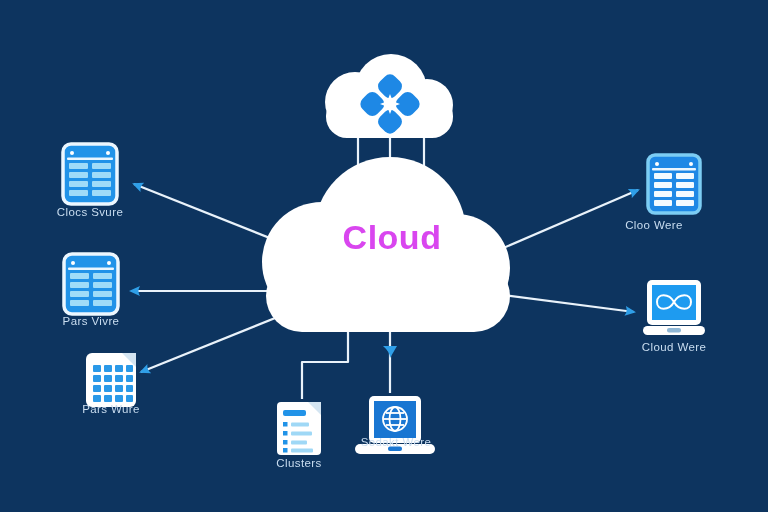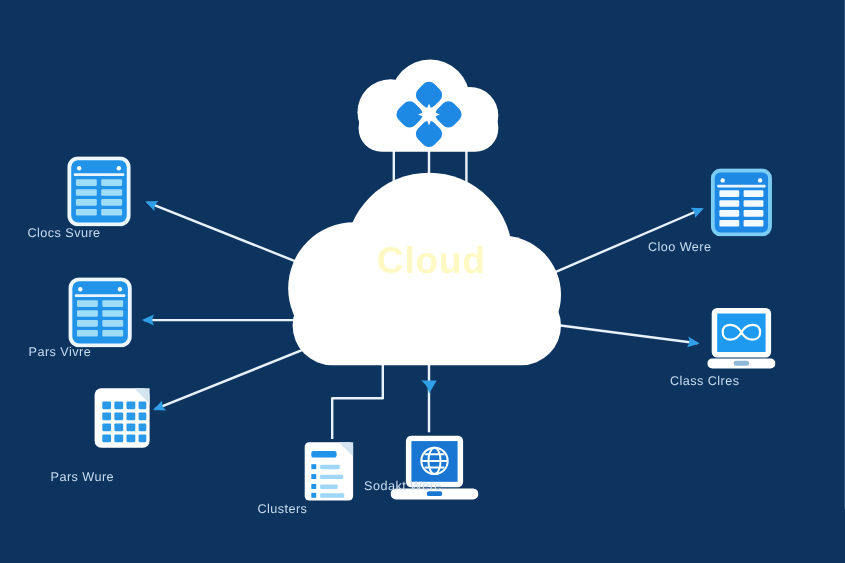--- a/index.html
+++ b/index.html
@@ -8,30 +8,30 @@
     width:768px;height:512px;
     background:#0d345f;
     overflow:hidden;
     font-family:"Liberation Sans", sans-serif;
   }
   #wires{position:absolute;left:0;top:0;z-index:1;}
   .node{position:absolute;z-index:3;}
   .node svg{display:block;}
   .node-label{
     position:absolute;z-index:4;
-    width:130px;
+    width:130px;text-align:center;
     font-size:11.5px;letter-spacing:.4px;
     color:#c9ddf0;
   }
   #cloud-title{
     position:absolute;z-index:3;
     left:292px;top:214px;width:200px;
     text-align:center;
     font-size:34px;font-weight:700;
-    line-height:47px;color:#fef9c3;
+    line-height:47px;color:#d946ef;
     letter-spacing:.5px;
   }
 </style>
 </head>
 <body>
 
 <div id="stage">
 
   <svg id="wires" width="768" height="512" viewBox="0 0 768 512">
     <defs>
@@ -142,21 +142,21 @@
           <rect x="19" y="33" width="8" height="7" rx="1"></rect>
           <rect x="30" y="33" width="8" height="7" rx="1"></rect>
           <rect x="41" y="33" width="7" height="7" rx="1"></rect>
         <rect x="8" y="43" width="8" height="7" rx="1"></rect>
           <rect x="19" y="43" width="8" height="7" rx="1"></rect>
           <rect x="30" y="43" width="8" height="7" rx="1"></rect>
           <rect x="41" y="43" width="7" height="7" rx="1"></rect>
       </g>
     </svg>
   </div>
-  <div class="node-label" style="left:46px;top:403px;margin-top:25px;">Pars Wure</div>
+  <div class="node-label" style="left:46px;top:403px;">Pars Wure</div>
 
   <div class="node" style="left:276px;top:401px;">
     <svg width="46" height="55" viewBox="0 0 46 55">
       <rect x="1" y="1" width="44" height="53" rx="4" fill="#ffffff"></rect>
       <polygon points="32,1 45,1 45,14" fill="#d4e5f2"></polygon>
       <rect x="7" y="9" width="23" height="6" rx="2" fill="#2193e8"></rect>
       <g>
         <rect x="7" y="21" width="4.5" height="4.5" fill="#2193e8"></rect>
           <rect x="15" y="21.5" width="18" height="4" rx="1" fill="#9fd8f6"></rect>
         <rect x="7" y="30" width="4.5" height="4.5" fill="#2193e8"></rect>
@@ -209,15 +209,15 @@
 
   <div class="node" style="left:643px;top:280px;">
     <svg width="62" height="58" viewBox="0 0 62 58">
       <rect x="4" y="0" width="54" height="45" rx="5" fill="#ffffff"></rect>
       <rect x="9" y="5" width="44" height="35" fill="#1e9bf0"></rect>
       <path d="M14,22 C14,13 26,13 31,22 C36,31 48,31 48,22 C48,13 36,13 31,22 C26,31 14,31 14,22 Z" stroke="#ffffff" stroke-width="2" fill="none"></path>
       <rect x="0" y="46" width="62" height="9" rx="4.5" fill="#ffffff"></rect>
       <rect x="24" y="48" width="14" height="4.5" rx="2" fill="#8fb7d6"></rect>
     </svg>
   </div>
-  <div class="node-label" style="left:609px;top:341px;">Class Clres</div>
+  <div class="node-label" style="left:609px;top:341px;">Cloud Were</div>
 
 </div>
 
 </body></html>

